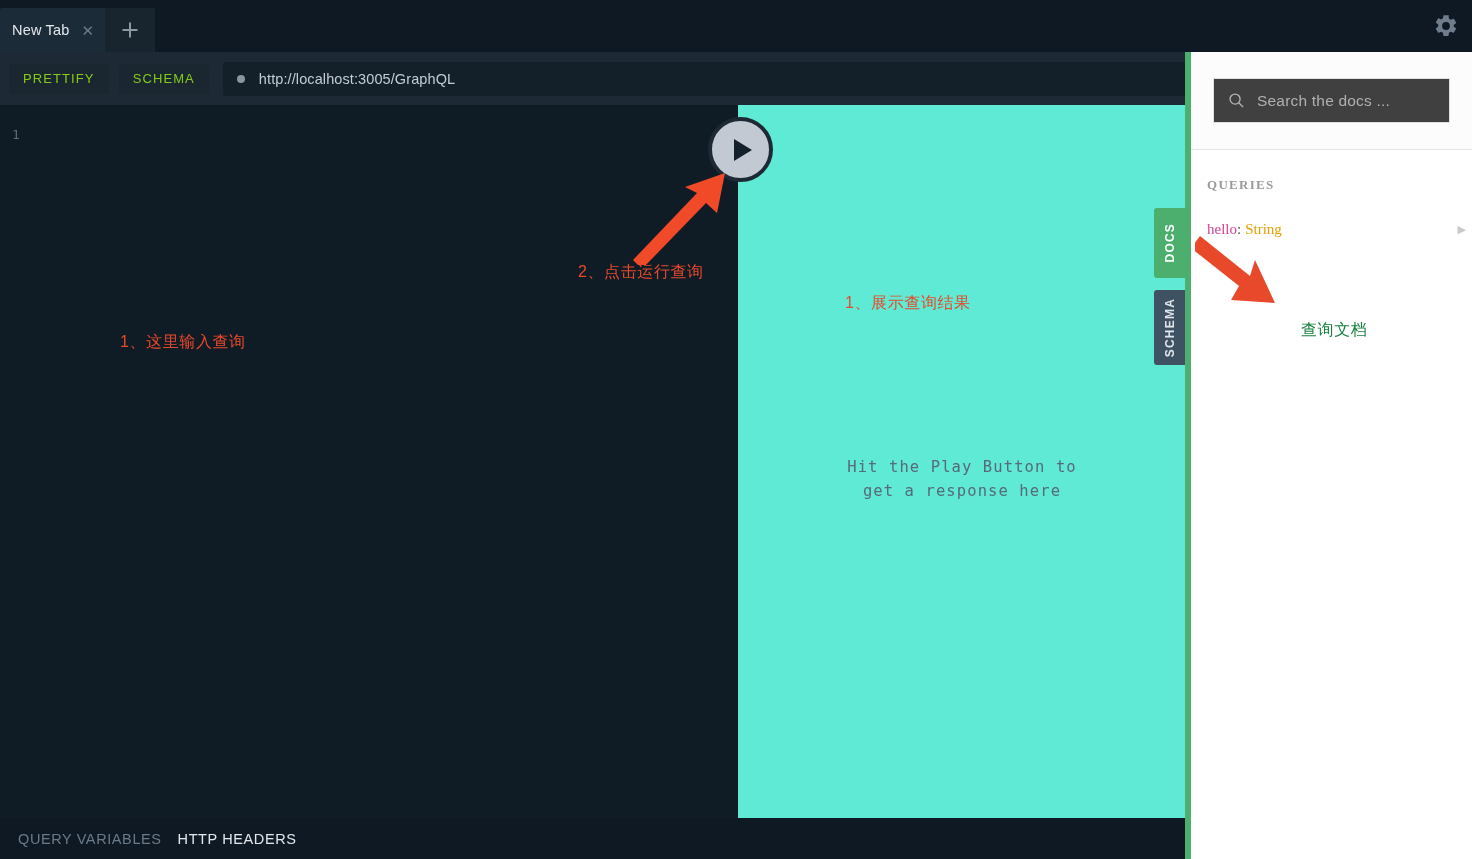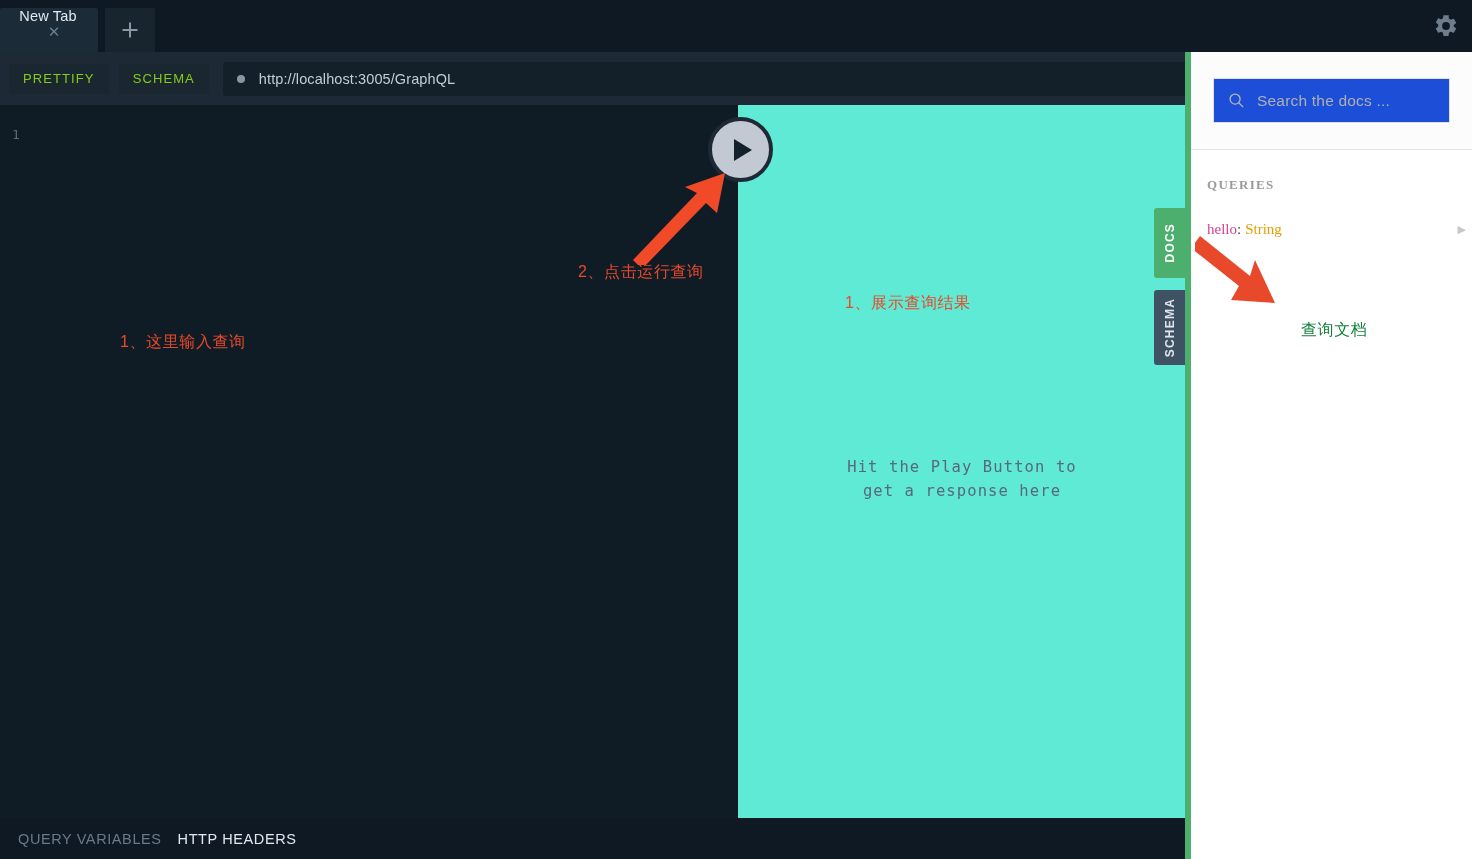--- a/index.html
+++ b/index.html
@@ -33,21 +33,20 @@
     left: 0; top: 8px;
     height: 44px;
     min-width: 98px;
     background: #1c2b38;
     border-top-left-radius: 2px;
     border-top-right-radius: 2px;
     display: flex;
     align-items: center;
     padding: 0 14px 0 12px;
     box-sizing: border-box;
-    flex-direction: column;
   }
   .tab-label {
     color: #e3e8ee;
     font-size: 14.5px;
     letter-spacing: .2px;
     white-space: nowrap;
   }
   .tab-close {
     color: #6b7c8c;
     font-size: 15px;
@@ -248,21 +247,21 @@
     background: #fcfcfc;
     display: flex;
     align-items: center;
     padding: 0 22px;
     box-sizing: border-box;
   }
   .docs-search {
     flex: 1;
     height: 45px;
     border: 1px solid #e0e0e0;
-    background: #1d4ed8;
+    background: #404040;
     display: flex;
     align-items: center;
     padding-left: 14px;
     box-sizing: border-box;
     cursor: text;
   }
   .docs-search-text {
     color: #b0b0b0;
     font-size: 15.5px;
     margin-left: 12px;

